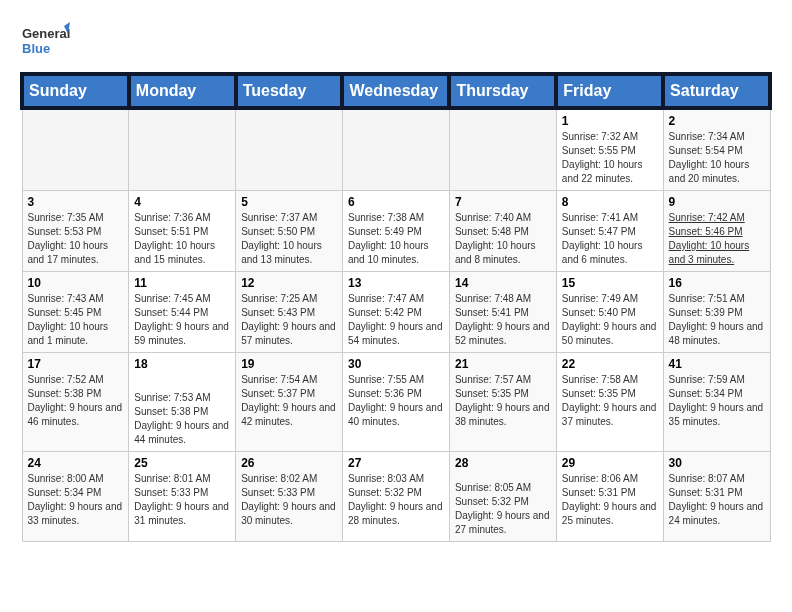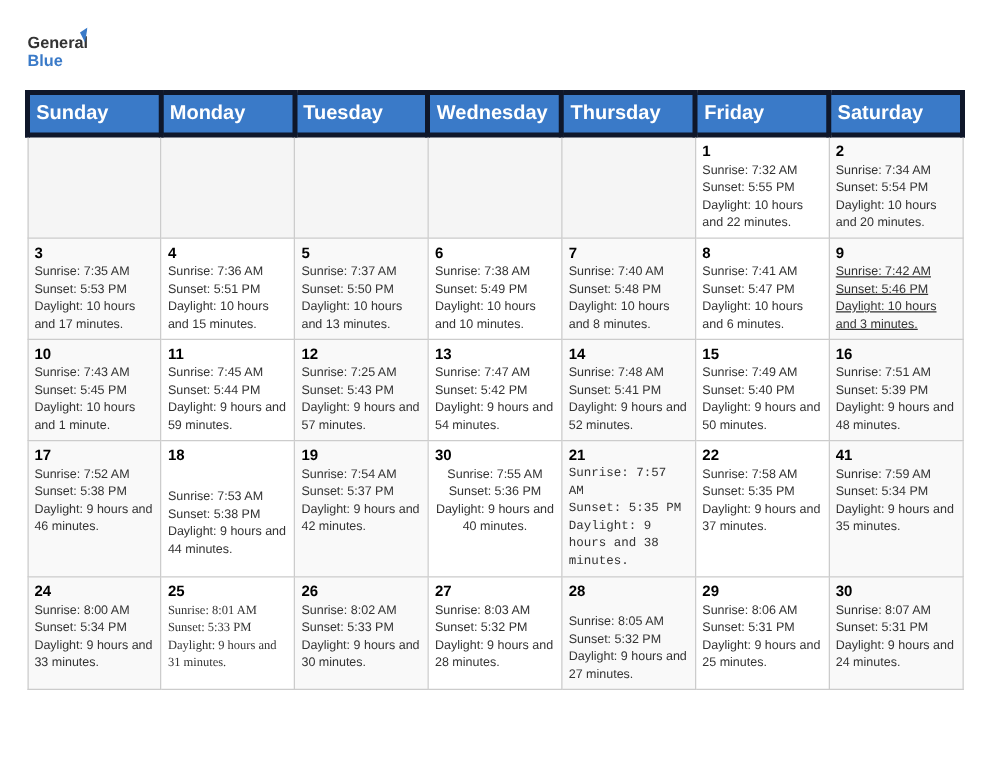--- a/index.html
+++ b/index.html
@@ -222,27 +222,27 @@
 Daylight: 9 hours and 44 minutes.</div>
         </td>
         <td class="shade">
           <div class="day-num">19</div>
           <div class="day-info" style="white-space: pre-line;">Sunrise: 7:54 AM
 Sunset: 5:37 PM
 Daylight: 9 hours and 42 minutes.</div>
         </td>
         <td>
           <div class="day-num">30</div>
-          <div class="day-info" style="white-space: pre-line; text-align: center;">Sunrise: 7:55 AM
+          <div class="day-info" style="white-space: pre-line;">Sunrise: 7:55 AM
 Sunset: 5:36 PM
 Daylight: 9 hours and 40 minutes.</div>
         </td>
         <td class="shade">
           <div class="day-num">21</div>
-          <div class="day-info" style="white-space: pre-line; font-family: Liberation Mono, monospace;">Sunrise: 7:57 AM
+          <div class="day-info" style="white-space: pre-line;">Sunrise: 7:57 AM
 Sunset: 5:35 PM
 Daylight: 9 hours and 38 minutes.</div>
         </td>
         <td>
           <div class="day-num">22</div>
           <div class="day-info" style="white-space: pre-line;">Sunrise: 7:58 AM
 Sunset: 5:35 PM
 Daylight: 9 hours and 37 minutes.</div>
         </td>
         <td class="shade">
@@ -254,21 +254,21 @@
       </tr>
       <tr>
         <td class="shade">
           <div class="day-num">24</div>
           <div class="day-info" style="white-space: pre-line;">Sunrise: 8:00 AM
 Sunset: 5:34 PM
 Daylight: 9 hours and 33 minutes.</div>
         </td>
         <td>
           <div class="day-num">25</div>
-          <div class="day-info" style="white-space: pre-line; font-family: Liberation Serif, serif;">Sunrise: 8:01 AM
+          <div class="day-info" style="white-space: pre-line;">Sunrise: 8:01 AM
 Sunset: 5:33 PM
 Daylight: 9 hours and 31 minutes.</div>
         </td>
         <td class="shade">
           <div class="day-num">26</div>
           <div class="day-info" style="white-space: pre-line;">Sunrise: 8:02 AM
 Sunset: 5:33 PM
 Daylight: 9 hours and 30 minutes.</div>
         </td>
         <td>

